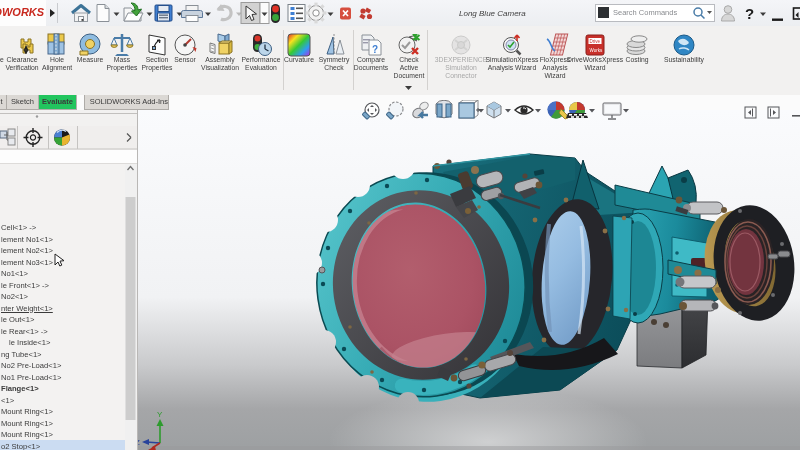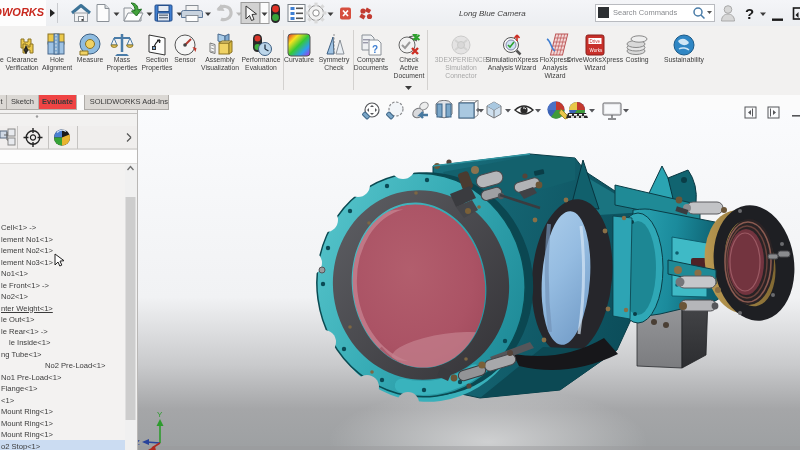--- a/index.html
+++ b/index.html
@@ -22,21 +22,21 @@
   
   #ribbon{left:0;top:26px;width:800px;height:69px;background:#f2f1f0;
      border-bottom:1px solid #c9c7c5;}
   .rlabel{position:absolute;font-size:6.8px;color:#3c3c3c;text-align:center;line-height:8.2px;
      transform:translateX(-50%);white-space:pre;}
   .rlabel.dim{color:#a8a8a8;}
   
   #tabrow{left:0;top:95px;width:800px;height:15px;background:#fbfbfb;}
   .tab{position:absolute;top:0;height:14px;background:#dbd8d4;border:1px solid #aeaba7;
      border-top:none;font-size:7.5px;color:#3a3a3a;text-align:center;line-height:13px;}
-  .tab.active{background:#ef4444;border-color:#b3b0ac;font-weight:bold;}
+  .tab.active{background:#22c55e;border-color:#b3b0ac;font-weight:bold;}
   
   #panel{left:0;top:110px;width:137px;height:340px;background:#fdba74;border-right:1px solid #b9b7b5;}
   .treerow{position:absolute;left:1px;font-size:7.6px;color:#3b3b3b;white-space:pre;}
 </style>
 </head>
 <body>
 <div id="app">
 
   <div class="abs" id="titlebar"></div>
   <div class="abs" id="logo">
@@ -386,23 +386,23 @@
     <div class="treerow" style="top:136px;">lement No2&lt;1&gt;</div>
     <div class="treerow" style="top:147.5px;">lement No3&lt;1&gt;</div>
     <div class="treerow" style="top:159px;text-align:center;">No1&lt;1&gt;</div>
     <div class="treerow" style="top:170.5px;">le Front&lt;1&gt; -&gt;</div>
     <div class="treerow" style="top:182px;">No2&lt;1&gt;</div>
     <div class="treerow" style="top:193.5px;text-decoration:underline;">nter Weight&lt;1&gt;</div>
     <div class="treerow" style="top:205px;text-align:center;">le Out&lt;1&gt;</div>
     <div class="treerow" style="top:216.5px;text-align:right;">le Rear&lt;1&gt; -&gt;</div>
     <div class="treerow" style="top:228px;padding-left:8px;">le Inside&lt;1&gt;</div>
     <div class="treerow" style="top:239.5px;">ng Tube&lt;1&gt;</div>
-    <div class="treerow" style="top:251px;margin-left:44px;">No2 Pre-Load&lt;1&gt;</div>
+    <div class="treerow" style="top:251px;">No2 Pre-Load&lt;1&gt;</div>
     <div class="treerow" style="top:262.5px;">No1 Pre-Load&lt;1&gt;</div>
-    <div class="treerow" style="top:274px;">Flange&lt;1&gt;</div>
+    <div class="treerow" style="top:274px;font-weight:bold;">Flange&lt;1&gt;</div>
     <div class="treerow" style="top:285.5px;">&lt;1&gt;</div>
     <div class="treerow" style="top:297px;">Mount Ring&lt;1&gt;</div>
     <div class="treerow" style="top:308.5px;">Mount Ring&lt;1&gt;</div>
     <div class="treerow" style="top:320px;">Mount Ring&lt;1&gt;</div>
     <div class="treerow" style="top:331.5px;">o2 Stop&lt;1&gt;</div>
     <svg width="14" height="16" style="position:absolute;left:53px;top:143px;">
       <path d="M2 1 l0 11 l3-3 l1.8 4 l2-0.9 l-1.8-4 l4-0.4 z" fill="#fff" stroke="#222" stroke-width="1"></path>
     </svg>
   </div>
 

